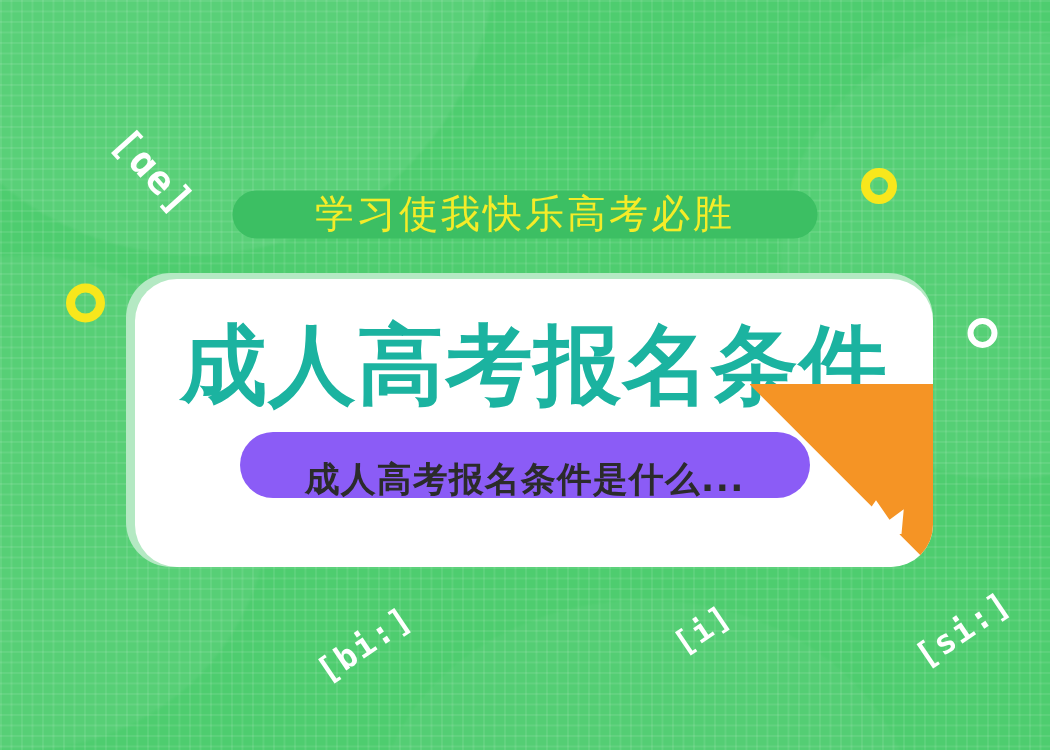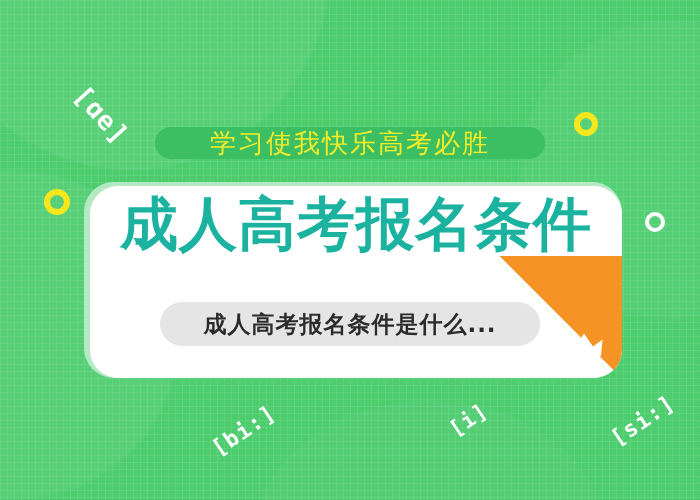--- a/index.html
+++ b/index.html
@@ -108,40 +108,40 @@
     height: 192px;
     background: #ffffff;
     border-radius: 28px;
     overflow: hidden;
   }
 
   #main-title {
     position: absolute;
     left: 0;
     right: 0;
-    top: 9px;
+    top: 28px;
     text-align: center;
     color: #1bb3a0;
     font-size: 58px;
     font-weight: 900;
     letter-spacing: 1px;
     line-height: 1;
     white-space: nowrap;
   }
 
   #subtitle-pill {
     position: absolute;
     left: 70px;
-    top: 116px;
+    top: 102px;
     width: 380px;
     height: 44px;
-    background: #e5e5e5;
+    background: #8b5cf6;
     border-radius: 22px;
     display: flex;
-    align-items: center;
+    align-items: flex-end;
     justify-content: center;
   }
   #subtitle-text {
     color: #2b2b2b;
     font-size: 23px;
     font-weight: 700;
     letter-spacing: 1px;
     line-height: 1;
   }
 

